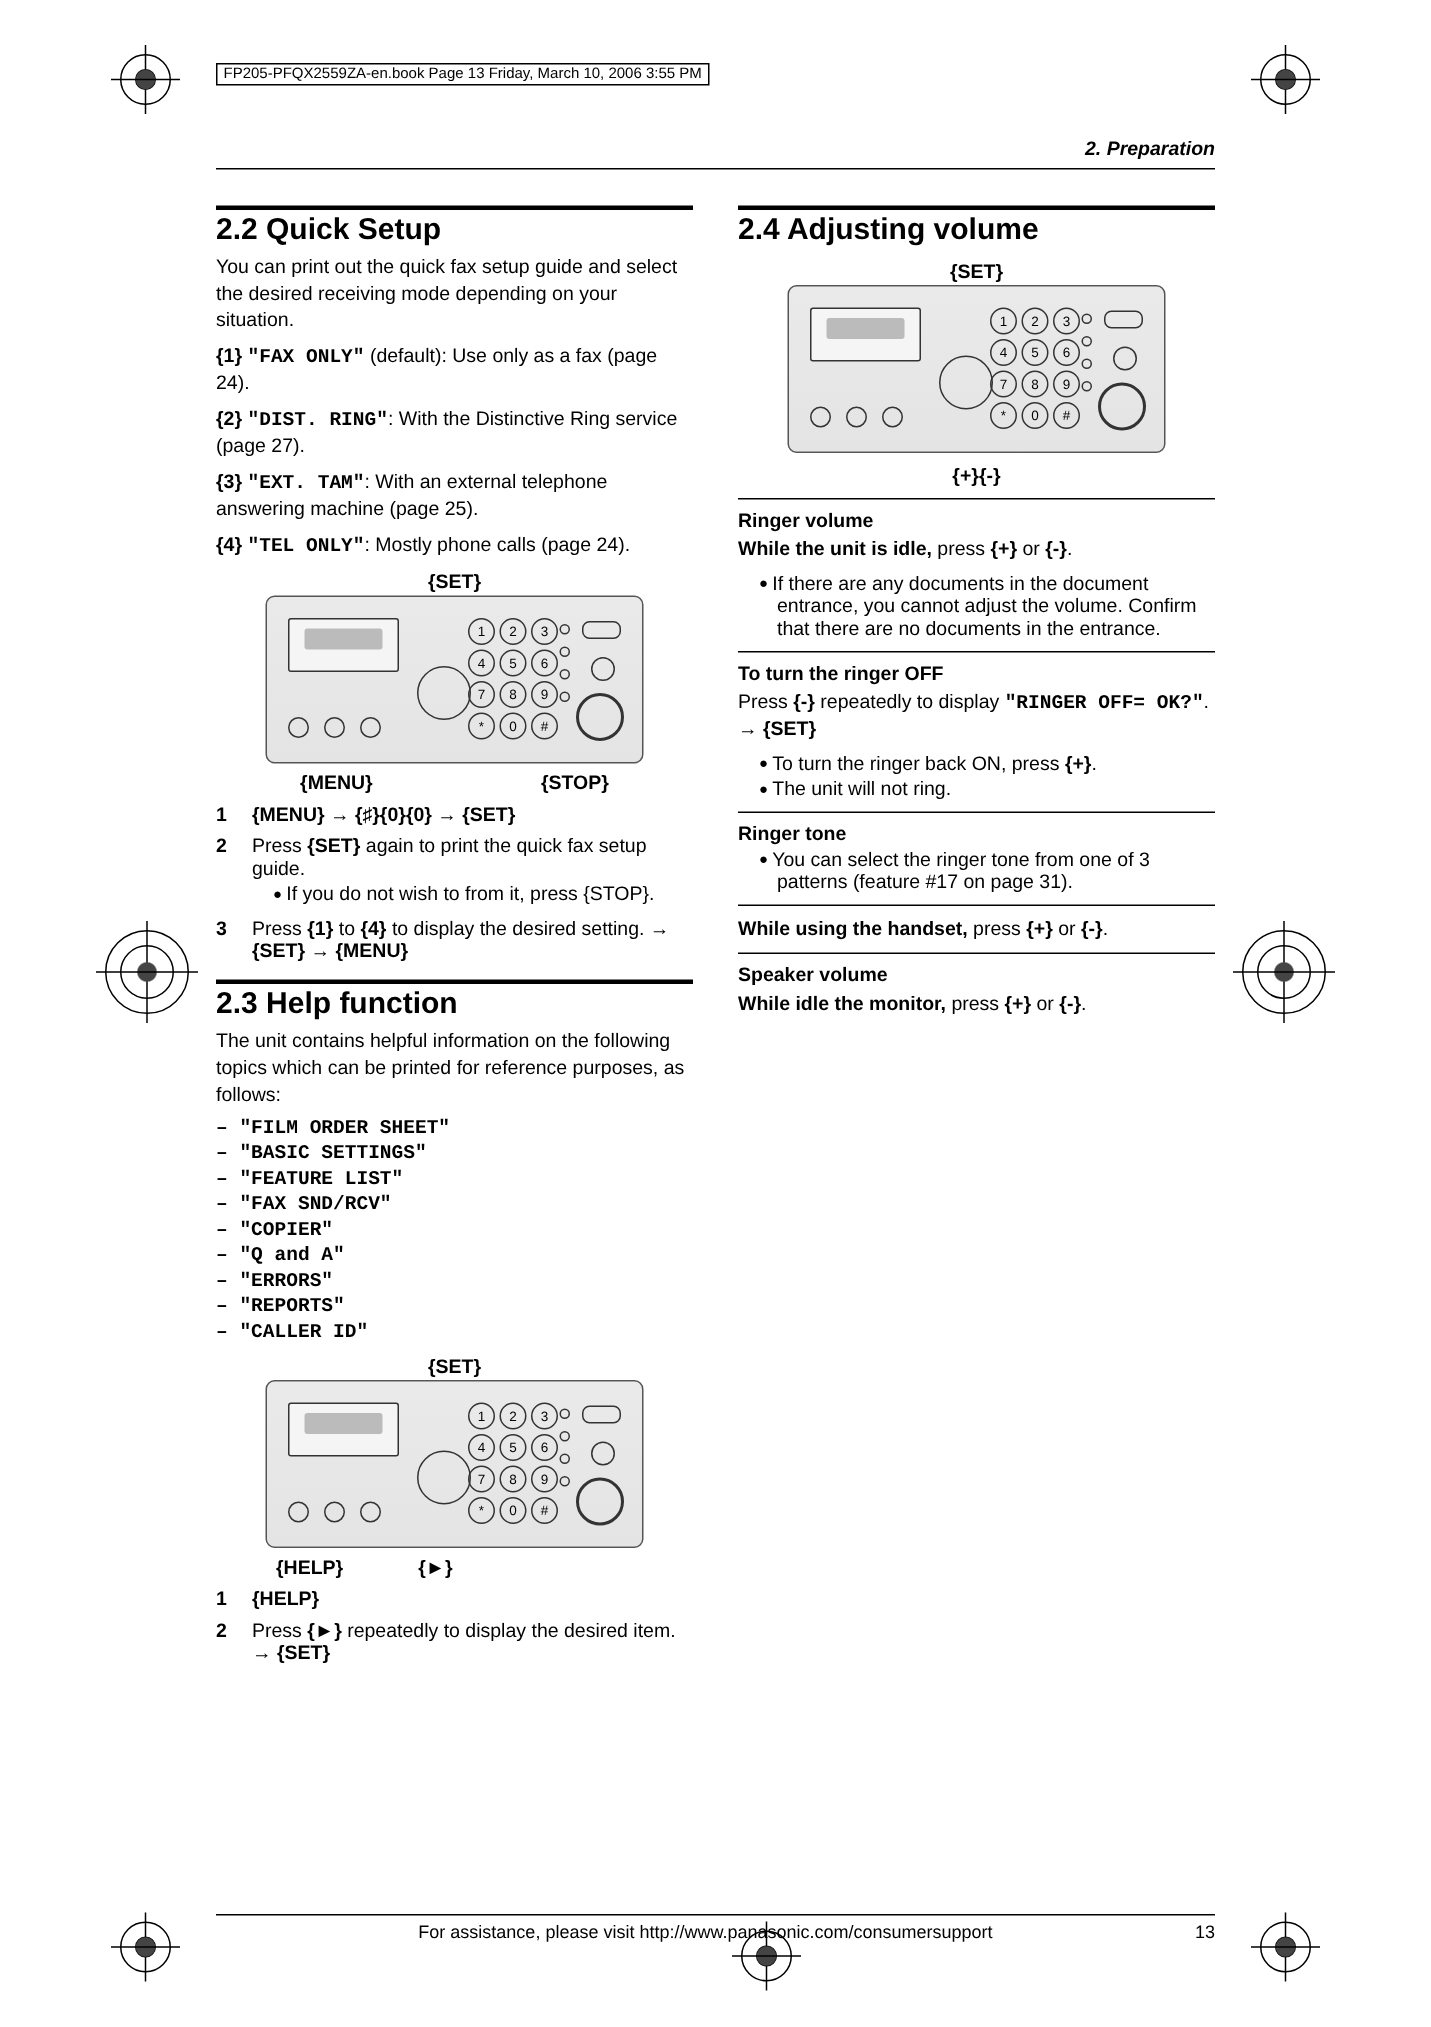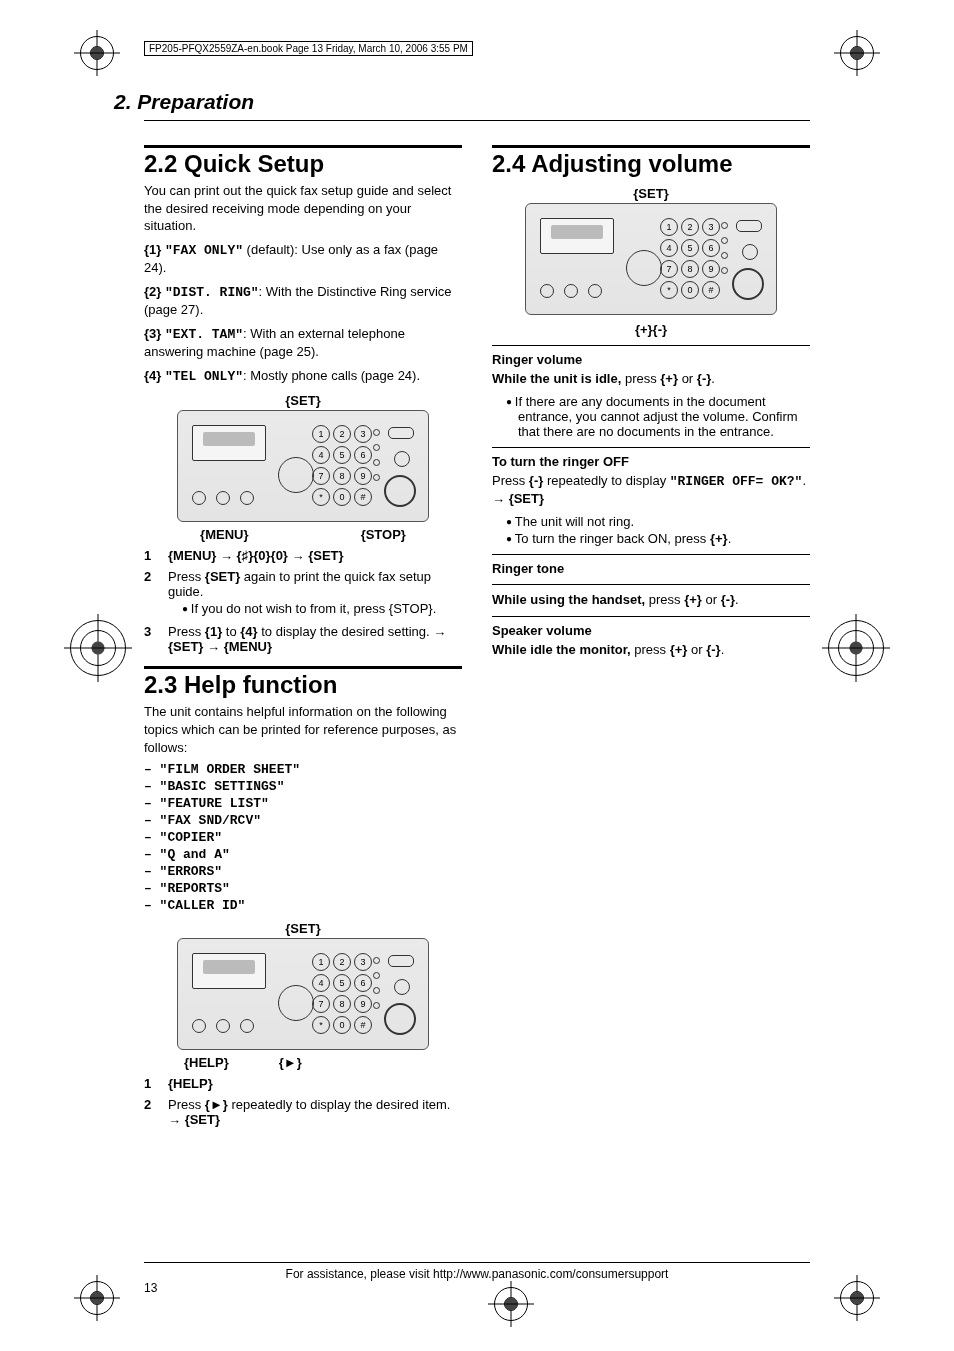--- a/index.html
+++ b/index.html
@@ -20,34 +20,35 @@
   }
   .header-rule {
     font-size: 10px;
     border: 0.5px solid #000;
     padding: 1px 4px;
     display: inline-block;
     margin-bottom: 10px;
     margin-left: 30px;
   }
   .chapter {
+    text-align: right;
     font-weight: bold;
     font-style: italic;
-    font-size: 21px;
+    font-size: 13px;
     margin: 24px 30px 6px 0;
   }
   .thin-hr { border: none; border-top: 1px solid #000; margin: 2px 30px 0 30px; }
   .content {
     display: flex;
     gap: 30px;
     margin: 12px 30px 0 30px;
   }
   .col { flex: 1; min-width: 0; }
   h2.sect {
-    font-size: 24px;
+    font-size: 20px;
     font-weight: bold;
     margin: 12px 0 4px 0;
     border-top: 3px solid #000;
     padding-top: 2px;
   }
   p { margin: 3px 0 6px 0; line-height: 1.35; }
   .key { font-weight: bold; }
   .mono { font-family: "Courier New", monospace; font-weight: bold; }
   .ol-steps { list-style: none; padding: 0; margin: 6px 0; }
   .ol-steps > li { display: flex; gap: 10px; margin-bottom: 6px; }
@@ -99,21 +100,21 @@
   }
   .panel .smcirc {
     position:absolute; right:18px; top:40px; width:14px;height:14px;
     border:1px solid #333; border-radius:50%;
   }
   .panel .led { position:absolute; right:48px; display:flex; flex-direction:column; gap:8px; top:18px;}
   .panel .led span{ width:5px;height:5px;border:1px solid #333;border-radius:50%;}
   .footer {
     position: absolute; bottom: 56px; left: 80px; right: 80px;
     border-top: 1px solid #000; padding-top: 4px;
-    display:flex; justify-content: space-between; font-size: 12px; flex-direction: column;
+    display:flex; justify-content: space-between; font-size: 12px;
   }
   .reg-target {
     position:absolute; width:56px; height:56px; border-radius:50%;
   }
   .reg-target::before, .reg-target::after{
     content:""; position:absolute; background:#000;
   }
   .reg-target::before{ left:50%; top:-6px; bottom:-6px; width:1px; transform:translateX(-50%);}
   .reg-target::after{ top:50%; left:-6px; right:-6px; height:1px; transform:translateY(-50%);}
   .reg-target .ring{ position:absolute; inset:10px; border:1px solid #000; border-radius:50%;}
@@ -330,25 +331,26 @@
       </div>
 
       <hr class="sub-rule">
       <div class="mini-head">Ringer volume</div>
       <p><b>While the unit is idle,</b> press <span class="key">{+}</span> or <span class="key">{-}</span>.</p>
       <div class="sub-bullet">If there are any documents in the document entrance, you cannot adjust the volume. Confirm that there are no documents in the entrance.</div>
 
       <hr class="sub-rule">
       <div class="mini-head">To turn the ringer OFF</div>
       <p>Press <span class="key">{-}</span> repeatedly to display <span class="mono">"RINGER OFF= OK?"</span>. → <span class="key">{SET}</span></p>
+      <div class="sub-bullet">To turn the ringer back ON, press <span class="key">{+}</span>.</div>
       <div class="sub-bullet">The unit will not ring.</div>
-      <div class="sub-bullet">To turn the ringer back ON, press <span class="key">{+}</span>.</div>
 
       <hr class="sub-rule">
       <div class="mini-head">Ringer tone</div>
+      <div class="sub-bullet">You can select the ringer tone from one of 3 patterns (feature #17 on page 31).</div>
 
       <hr class="sub-rule">
       <p><b>While using the handset,</b> press <span class="key">{+}</span> or <span class="key">{-}</span>.</p>
 
       <hr class="sub-rule">
       <div class="mini-head">Speaker volume</div>
       <p><b>While idle the monitor,</b> press <span class="key">{+}</span> or <span class="key">{-}</span>.</p>
     </div>
   </div>
 

